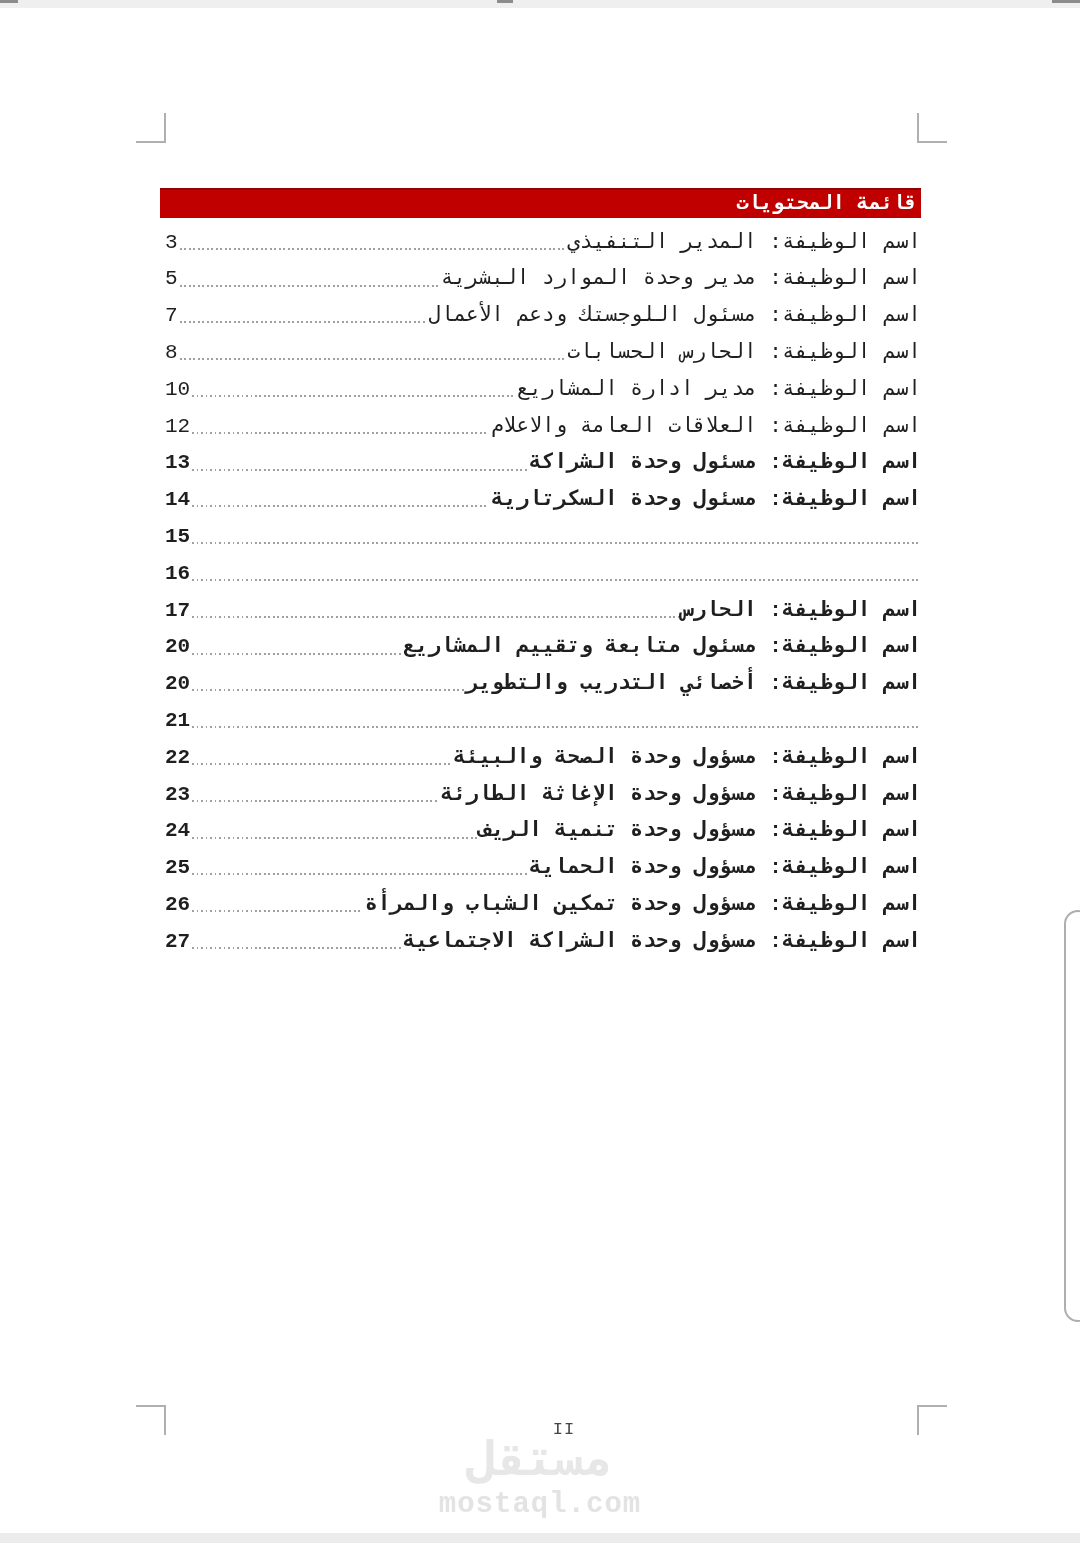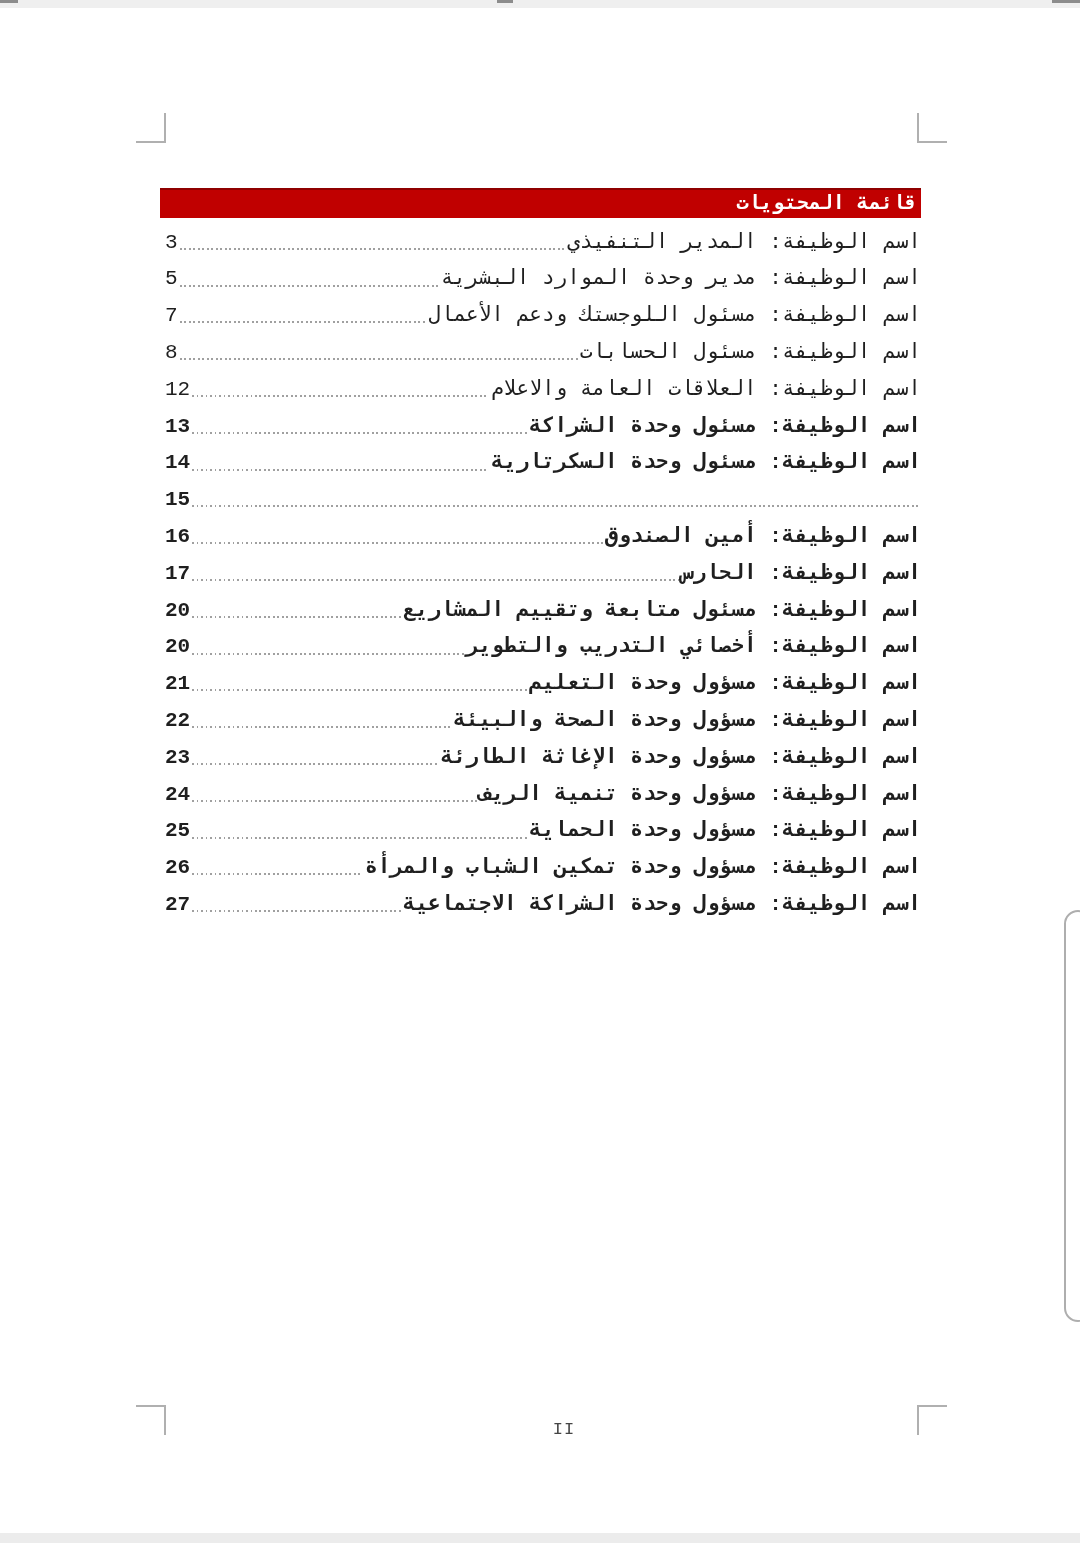--- a/index.html
+++ b/index.html
@@ -85,21 +85,26 @@
     <span class="label">اسم الوظيفة: مدير وحدة الموارد البشرية</span>
   </div>
       <div class="toc-row">
     <span class="num">7</span>
     <span class="leader"></span>
     <span class="label">اسم الوظيفة: مسئول اللوجستك ودعم الأعمال</span>
   </div>
       <div class="toc-row">
     <span class="num">8</span>
     <span class="leader"></span>
-    <span class="label">اسم الوظيفة: مسئول الحسابات</span>
+    <span class="label">اسم الوظيفة: الحارس الحسابات</span>
+  </div>
+      <div class="toc-row">
+    <span class="num">10</span>
+    <span class="leader"></span>
+    <span class="label">اسم الوظيفة: مدير ادارة المشاريع</span>
   </div>
       <div class="toc-row">
     <span class="num">12</span>
     <span class="leader"></span>
     <span class="label">اسم الوظيفة: العلاقات العامة والاعلام</span>
   </div>
       <div class="toc-row bold">
     <span class="num">13</span>
     <span class="leader"></span>
     <span class="label">اسم الوظيفة: مسئول وحدة الشراكة</span>
@@ -109,41 +114,39 @@
     <span class="leader"></span>
     <span class="label">اسم الوظيفة: مسئول وحدة السكرتارية</span>
   </div>
       <div class="toc-row bold">
     <span class="num">15</span>
     <span class="leader"></span>
   </div>
       <div class="toc-row bold">
     <span class="num">16</span>
     <span class="leader"></span>
-    <span class="label">اسم الوظيفة: أمين الصندوق</span>
   </div>
       <div class="toc-row bold">
     <span class="num">17</span>
     <span class="leader"></span>
     <span class="label">اسم الوظيفة: الحارس</span>
   </div>
       <div class="toc-row bold">
     <span class="num">20</span>
     <span class="leader"></span>
     <span class="label">اسم الوظيفة: مسئول متابعة وتقييم المشاريع</span>
   </div>
       <div class="toc-row bold">
     <span class="num">20</span>
     <span class="leader"></span>
     <span class="label">اسم الوظيفة: أخصائي التدريب والتطوير</span>
   </div>
       <div class="toc-row bold">
     <span class="num">21</span>
     <span class="leader"></span>
-    <span class="label">اسم الوظيفة: مسؤول وحدة التعليم</span>
   </div>
       <div class="toc-row bold">
     <span class="num">22</span>
     <span class="leader"></span>
     <span class="label">اسم الوظيفة: مسؤول وحدة الصحة والبيئة</span>
   </div>
       <div class="toc-row bold">
     <span class="num">23</span>
     <span class="leader"></span>
     <span class="label">اسم الوظيفة: مسؤول وحدة الإغاثة الطارئة</span>
@@ -165,16 +168,20 @@
   </div>
       <div class="toc-row bold">
     <span class="num">27</span>
     <span class="leader"></span>
     <span class="label">اسم الوظيفة: مسؤول وحدة الشراكة الاجتماعية</span>
   </div>
     </div>
 
   <div class="folio">II</div>
 
+  <div class="watermark">
+    <span class="wm-logo">مستقل</span>
+    <span class="wm-domain">mostaql.com</span>
+  </div>
 
   <div class="scroll-thumb"></div>
 
 </div>
 
 </body></html>

